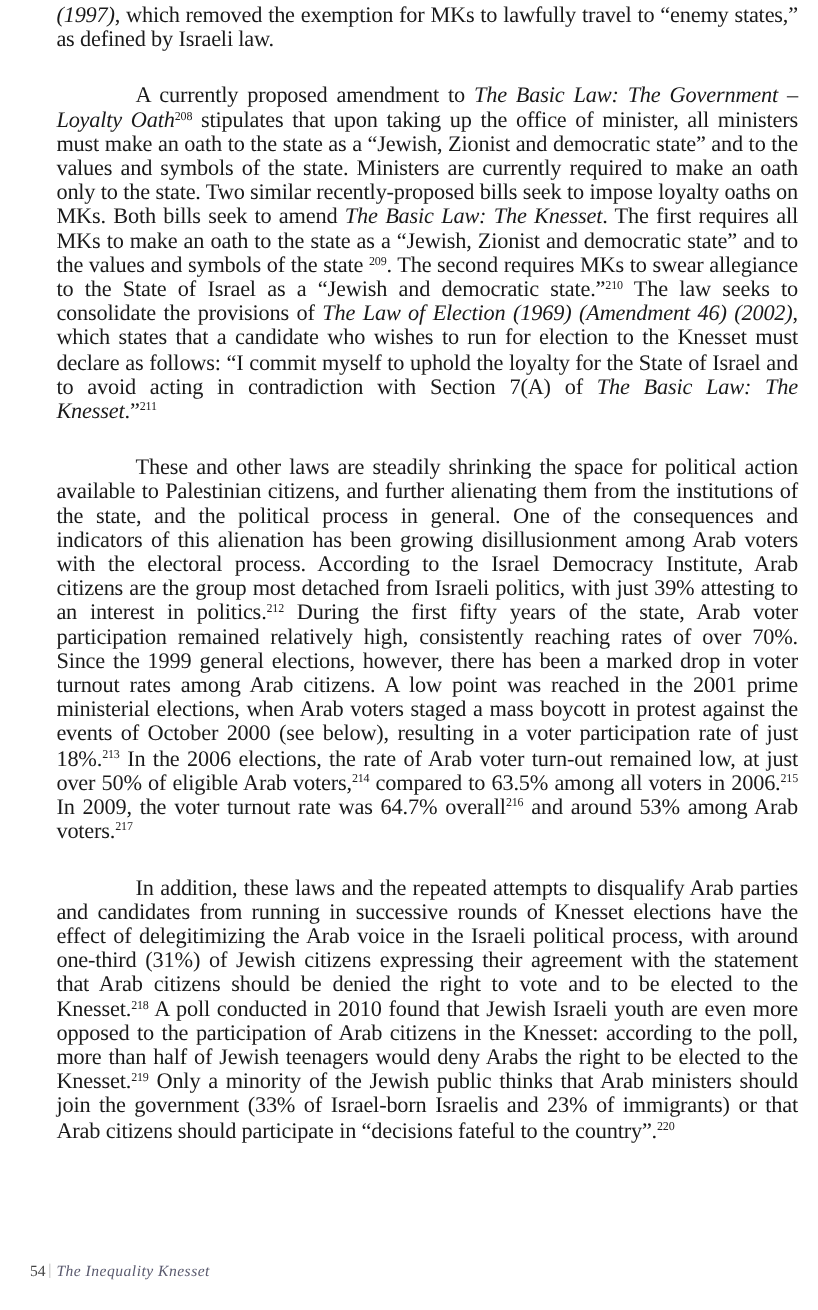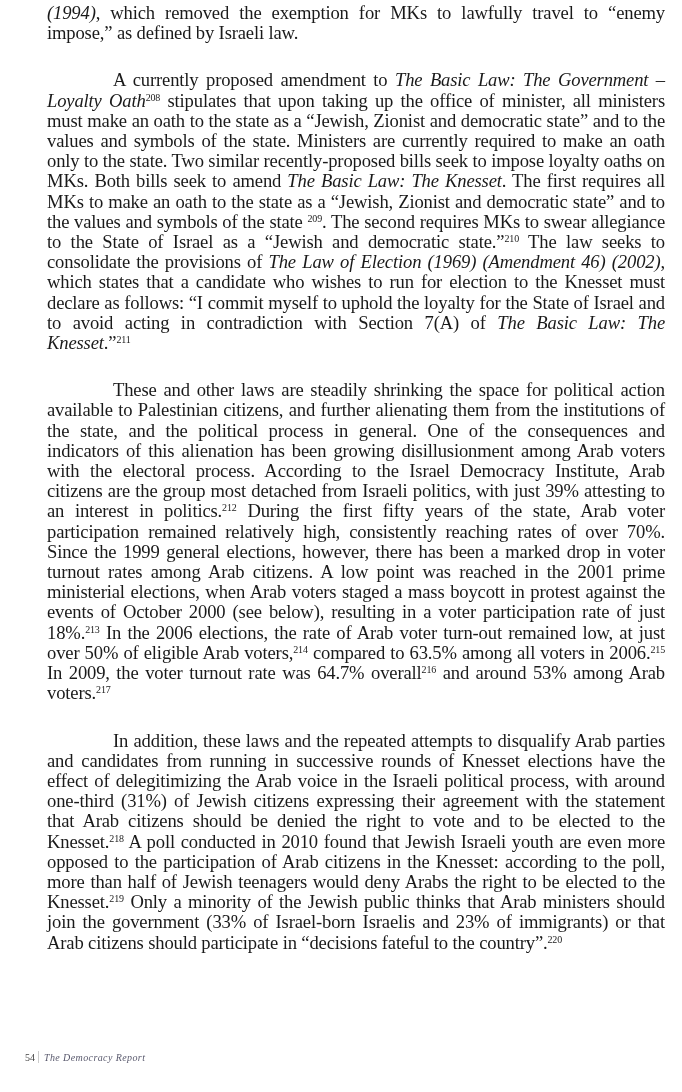--- a/index.html
+++ b/index.html
@@ -9,37 +9,37 @@
     font-family: "Liberation Serif", serif; font-size: 18.6px; line-height: 20.2px;
     color: #1a1a1a; text-align: justify; letter-spacing: -0.15px;
   }
   .para { margin: 0; }
   .para.indent { text-indent: 66px; }
   .gap { height: 27px; }
   sup { font-size: 10px; line-height: 0; vertical-align: 6px; margin-top: 42px; }
   i { font-style: italic; }
   .footer {
     position: absolute; left: 25px; top: 1051px;
-    font-family: "Liberation Serif", serif; font-size: 10px; color: #555566;
+    font-family: "Liberation Serif", serif; font-size: 13px; color: #555566;
     display: flex; align-items: center;
   }
   .footer .pnum { color: #444; font-weight: normal; }
   .footer .sep { display: inline-block; width: 1px; height: 12px; background: #cccccc; margin: 0 5px 0 3px; }
   .footer .title { font-style: italic; letter-spacing: 0.4px; color: #5a5a6e; }
 </style>
 </head>
 <body>
 
 <div class="page">
-  <p class="para"><i>(1994)</i><span>, which removed the exemption for MKs to lawfully travel to “enemy impose,” as defined by Israeli law.</span></p>
+  <p class="para"><i>(1997)</i><span>, which removed the exemption for MKs to lawfully travel to “enemy states,” as defined by Israeli law.</span></p>
   <div class="gap"></div>
   <p class="para indent"><span>A currently proposed amendment to </span><i>The Basic Law: The Government – Loyalty Oath</i><sup>208</sup><span> stipulates that upon taking up the office of minister, all ministers must make an oath to the state as a “Jewish, Zionist and democratic state” and to the values and symbols of the state. Ministers are currently required to make an oath only to the state. Two similar recently-proposed bills seek to impose loyalty oaths on MKs. Both bills seek to amend </span><i>The Basic Law: The Knesset</i><span>. The first requires all MKs to make an oath to the state as a “Jewish, Zionist and democratic state” and to the values and symbols of the state </span><sup>209</sup><span>. The second requires MKs to swear allegiance to the State of Israel as a “Jewish and democratic state.”</span><sup>210</sup><span> The law seeks to consolidate the provisions of </span><i>The Law of Election (1969) (Amendment 46) (2002)</i><span>, which states that a candidate who wishes to run for election to the Knesset must declare as follows: “I commit myself to uphold the loyalty for the State of Israel and to avoid acting in contradiction with Section 7(A) of </span><i>The Basic Law: The Knesset</i><span>.”</span><sup>211</sup></p>
   <div class="gap"></div>
   <p class="para indent"><span>These  and other laws are steadily shrinking the space for political action available to Palestinian citizens, and further alienating them from the institutions of the state, and the political process in general. One of the consequences and indicators of this alienation has been growing disillusionment among Arab voters with the electoral process. According to the Israel Democracy Institute, Arab citizens are the group most detached from Israeli politics, with just 39% attesting to an interest in politics.</span><sup>212</sup><span> During the first fifty years of the state, Arab voter participation remained relatively high, consistently reaching rates of over 70%. Since the 1999 general elections, however, there has been a marked drop in voter turnout rates among Arab citizens. A low point was reached in the 2001 prime ministerial elections, when Arab voters staged a mass boycott in protest against the events of October 2000 (see below), resulting in a voter participation rate of just 18%.</span><sup>213</sup><span> In the 2006 elections, the rate of Arab voter turn-out remained low, at just over 50% of eligible Arab voters,</span><sup>214</sup><span> compared to 63.5% among all voters in 2006.</span><sup>215</sup><span> In 2009, the voter turnout rate was 64.7% overall</span><sup>216</sup><span> and around 53% among Arab voters.</span><sup>217</sup></p>
   <div class="gap"></div>
   <p class="para indent"><span>In addition, these laws and the repeated attempts to disqualify Arab parties and candidates from running in successive rounds of Knesset elections have the effect of delegitimizing the Arab voice in the Israeli political process, with around one-third (31%) of Jewish citizens expressing their agreement with the statement that Arab citizens should be denied the right to vote and to be elected to the Knesset.</span><sup>218</sup><span> A poll conducted in 2010 found that Jewish Israeli youth are even more opposed to the participation of Arab citizens in the Knesset: according to the poll, more than half of Jewish teenagers would deny Arabs the right to be elected to the Knesset.</span><sup>219</sup><span> Only a minority of the Jewish public thinks that Arab ministers should join the government (33% of Israel-born Israelis and 23% of immigrants) or that Arab citizens should participate in “decisions fateful to the country”.</span><sup>220</sup></p>
 </div>
 
 <div class="footer">
   <span class="pnum">54</span>
   <span class="sep"></span>
-  <span class="title">The Democracy Report</span>
+  <span class="title">The Inequality Knesset</span>
 </div>
 
 </body></html>

